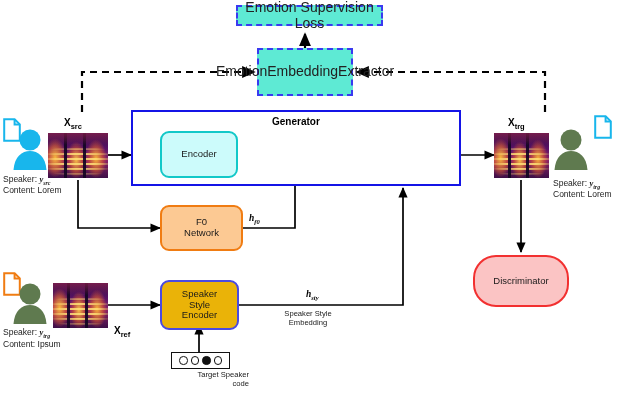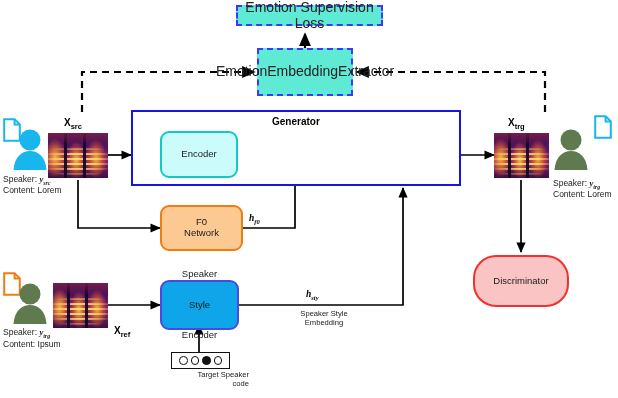--- a/index.html
+++ b/index.html
@@ -10,21 +10,21 @@
 
   .node{position:absolute;box-sizing:border-box;display:flex;align-items:center;
         justify-content:center;text-align:center;line-height:1.12;}
 
   
   .box-generator{border:2.2px solid #1414e6;background:#ffffff;}
   .lbl-generator{position:absolute;font-weight:bold;font-size:10px;color:#000;}
 
   .box-cyan{border:2.2px solid #12c8c8;background:#ccfbfb;border-radius:9px;font-size:9.5px;}
   .box-orange{border:2.4px solid #f07c12;background:#fcc993;border-radius:9px;font-size:9.5px;}
-  .box-purple{border:2.4px solid #4a4ae0;background:#0ea5e9;border-radius:9px;font-size:9.5px;gap:20px;}
+  .box-purple{border:2.4px solid #4a4ae0;background:#eab308;border-radius:9px;font-size:9.5px;}
   .box-red{border:2.6px solid #f23030;background:#fbc4c4;border-radius:23px;font-size:9.5px;}
   .box-dashed-blue{border:2.2px dashed #3a3af0;background:#5eead4;font-size:14px;color:#222;}
 
   
   .tag{position:absolute;font-size:10px;font-weight:bold;color:#000;white-space:nowrap;}
   .tag sub{font-size:7.5px;font-weight:bold;}
   .cap{position:absolute;font-size:8.5px;color:#1a1a1a;white-space:nowrap;}
   .cap i{font-style:italic;font-weight:bold;font-family:"Liberation Serif",serif;}
   .cap i sub{font-size:6px;}
   .hvar{position:absolute;font-size:9.5px;font-style:italic;font-weight:bold;
@@ -146,21 +146,21 @@
 
   <div class="node box-purple" style="left:160px;top:280px;width:79px;height:50px;flex-direction:column;">
     <span>Speaker</span>
     <span>Style</span>
     <span>Encoder</span>
   </div>
 
   <div class="hvar" style="left:306px;top:289px;">
     <span>h</span><sub>sty</sub>
   </div>
-  <div class="sublbl" style="left:272px;top:309px;width:104px;">
+  <div class="sublbl" style="left:256px;top:309px;width:104px;">
     <div>Speaker Style</div>
     <div>Embedding</div>
   </div>
 
   <div class="code-box" style="left:171px;top:352px;width:57px;height:15px;">
     <span></span>
     <span></span>
     <span class="on"></span>
     <span></span>
   </div>

